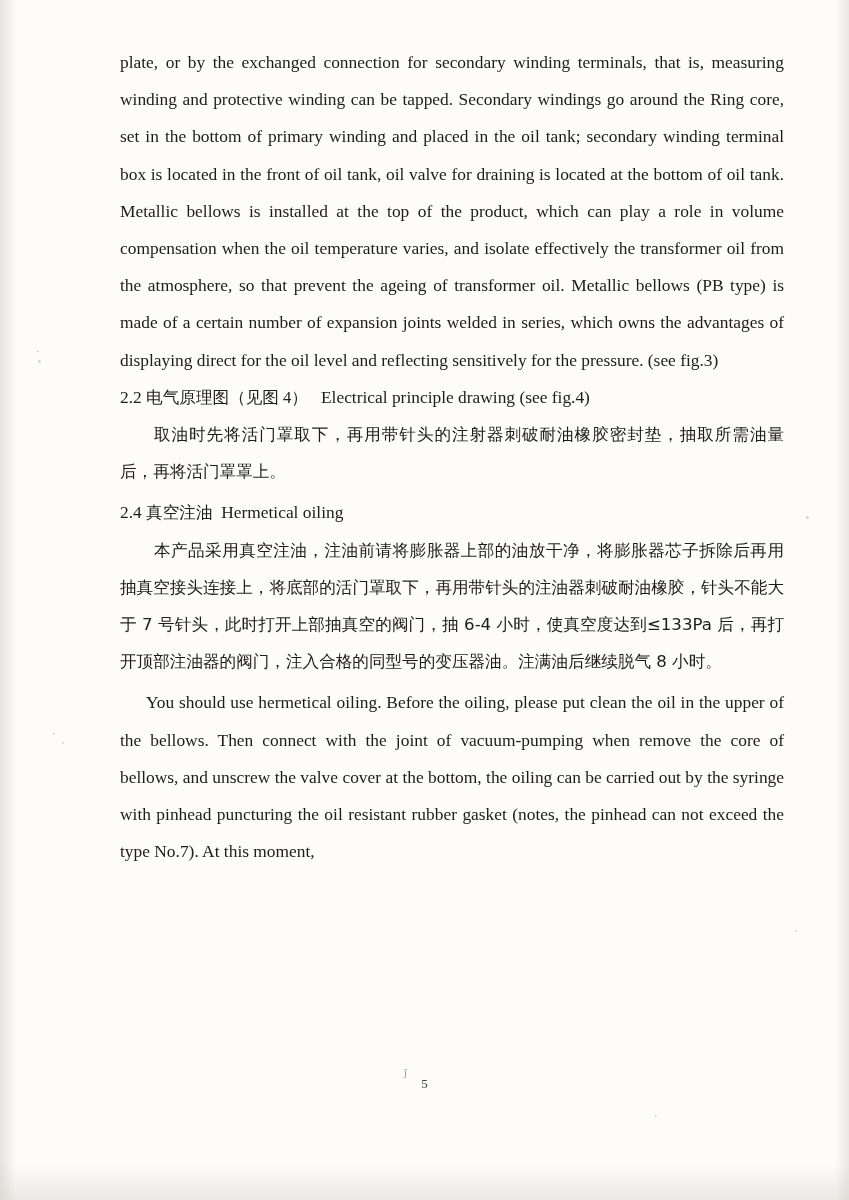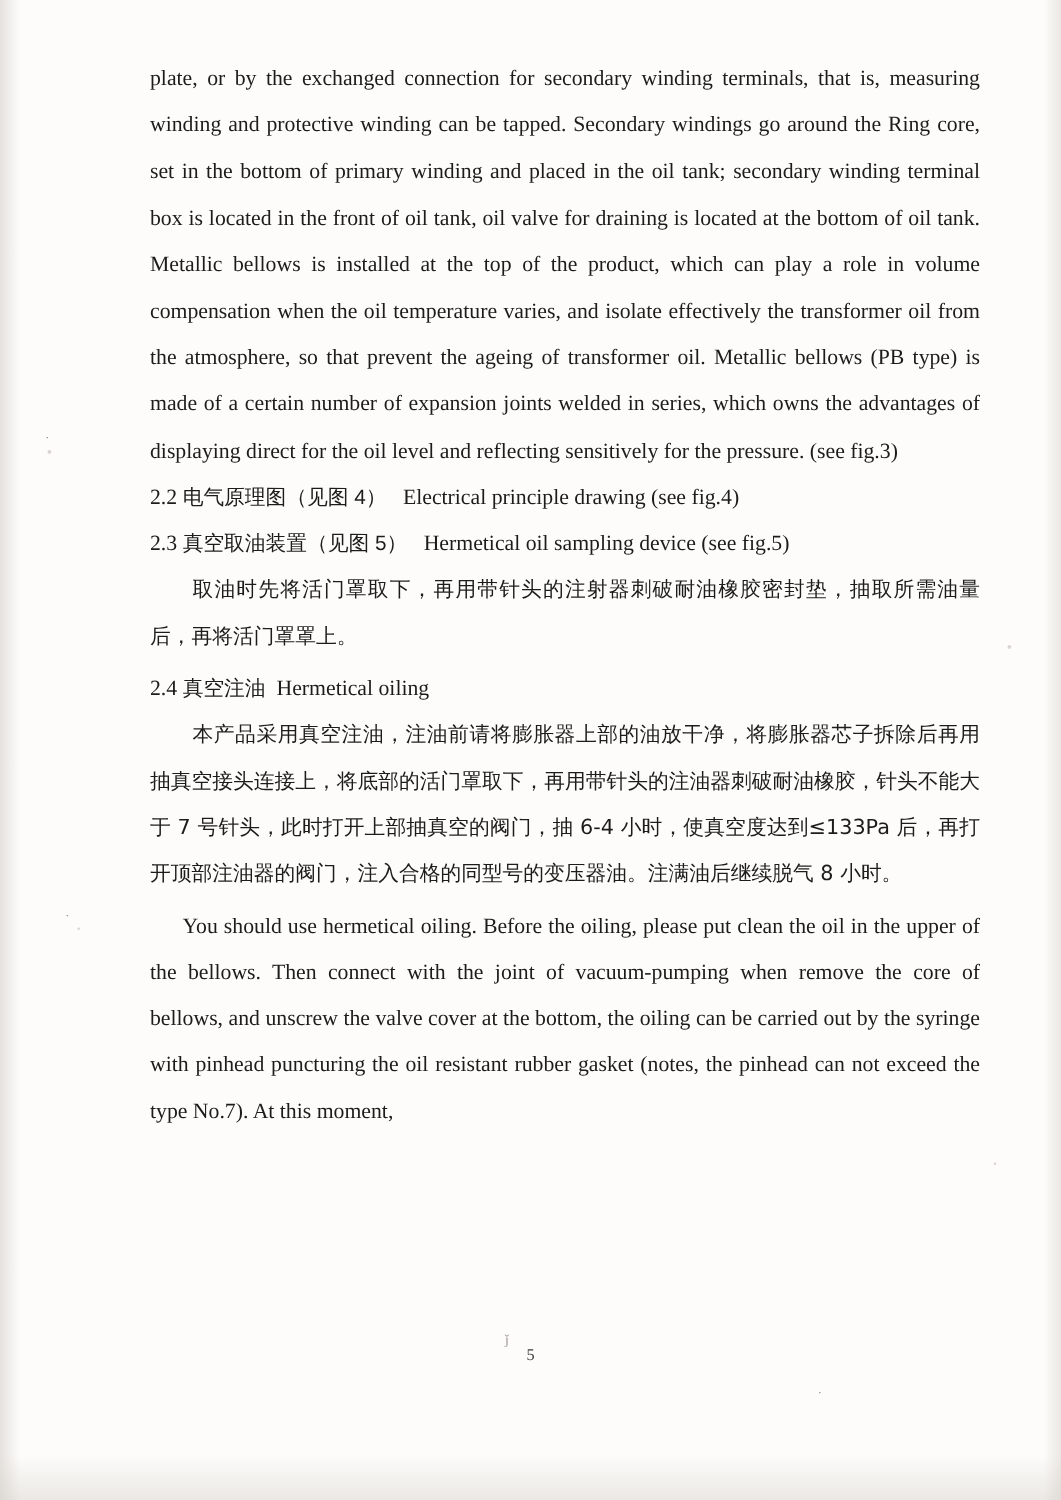--- a/index.html
+++ b/index.html
@@ -55,21 +55,21 @@
   }
   .indent-en {
     text-indent: 26px;
   }
   .heading-line {
     font-size: 17.4px;
     line-height: 37.2px;
     white-space: nowrap;
   }
   .cn {
-    font-family: Liberation Sans, sans-serif;
+    font-family: Liberation Serif, serif;
     font-size: 16.6px;
     text-align: center;
   }
   .cn-block {
     font-family: "DejaVu Sans", "Liberation Sans", sans-serif;
     font-size: 16.6px;
     line-height: 37.2px;
     text-align: justify;
   }
   .cn-indent {
@@ -122,23 +122,20 @@
   <div class="tick" style="left:654px; top:1112px;">˙</div>
 
   <div class="content">
 
     <p class="body-just">plate, or by the exchanged connection for secondary winding terminals, that is, measuring winding and protective winding can be tapped. Secondary windings go around the Ring core, set in the bottom of primary winding and placed in the oil tank; secondary winding terminal box is located in the front of oil tank, oil valve for draining is located at the bottom of oil tank. Metallic bellows is installed at the top of the product, which can play a role in volume compensation when the oil temperature varies, and isolate effectively the transformer oil from the atmosphere, so that prevent the ageing of transformer oil. Metallic bellows (PB type) is made of a certain number of expansion joints welded in series, which owns the advantages of displaying direct for the oil level and reflecting sensitively for the pressure. (see fig.3)</p>
 
     <p class="heading-line">
       <span class="num">2.2</span><span>&nbsp;</span><span class="cn">电气原理图（见图 4）</span><span>&nbsp;&nbsp;&nbsp;</span><span>Electrical principle drawing (see fig.4)</span>
     </p>
 
-    <p class="heading-line">
-      <span class="num">2.3</span><span>&nbsp;</span><span class="cn">真空取油装置（见图 5）</span><span>&nbsp;&nbsp;&nbsp;</span><span>Hermetical oil sampling device (see fig.5)</span>
-    </p>
 
     <p class="cn-block cn-indent">取油时先将活门罩取下，再用带针头的注射器刺破耐油橡胶密封垫，抽取所需油量后，再将活门罩罩上。</p>
 
     <div class="gap-sm"></div>
 
 
     <p class="heading-line">
       <span class="num">2.4</span><span>&nbsp;</span><span class="cn">真空注油</span><span>&nbsp;&nbsp;</span><span>Hermetical oiling</span>
     </p>
 

